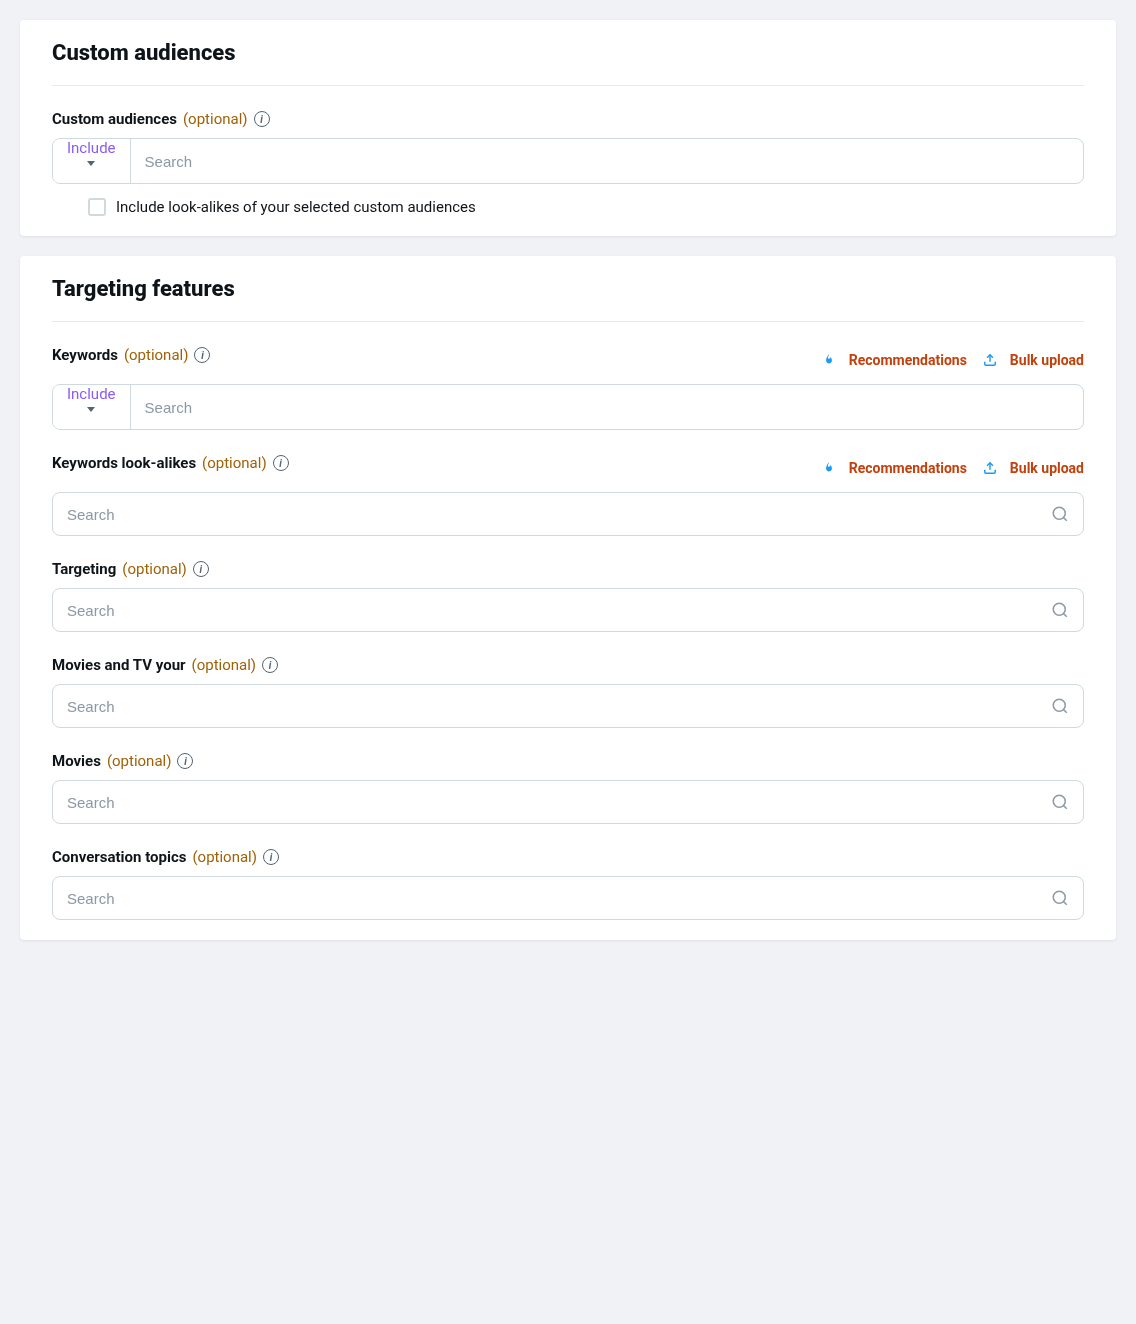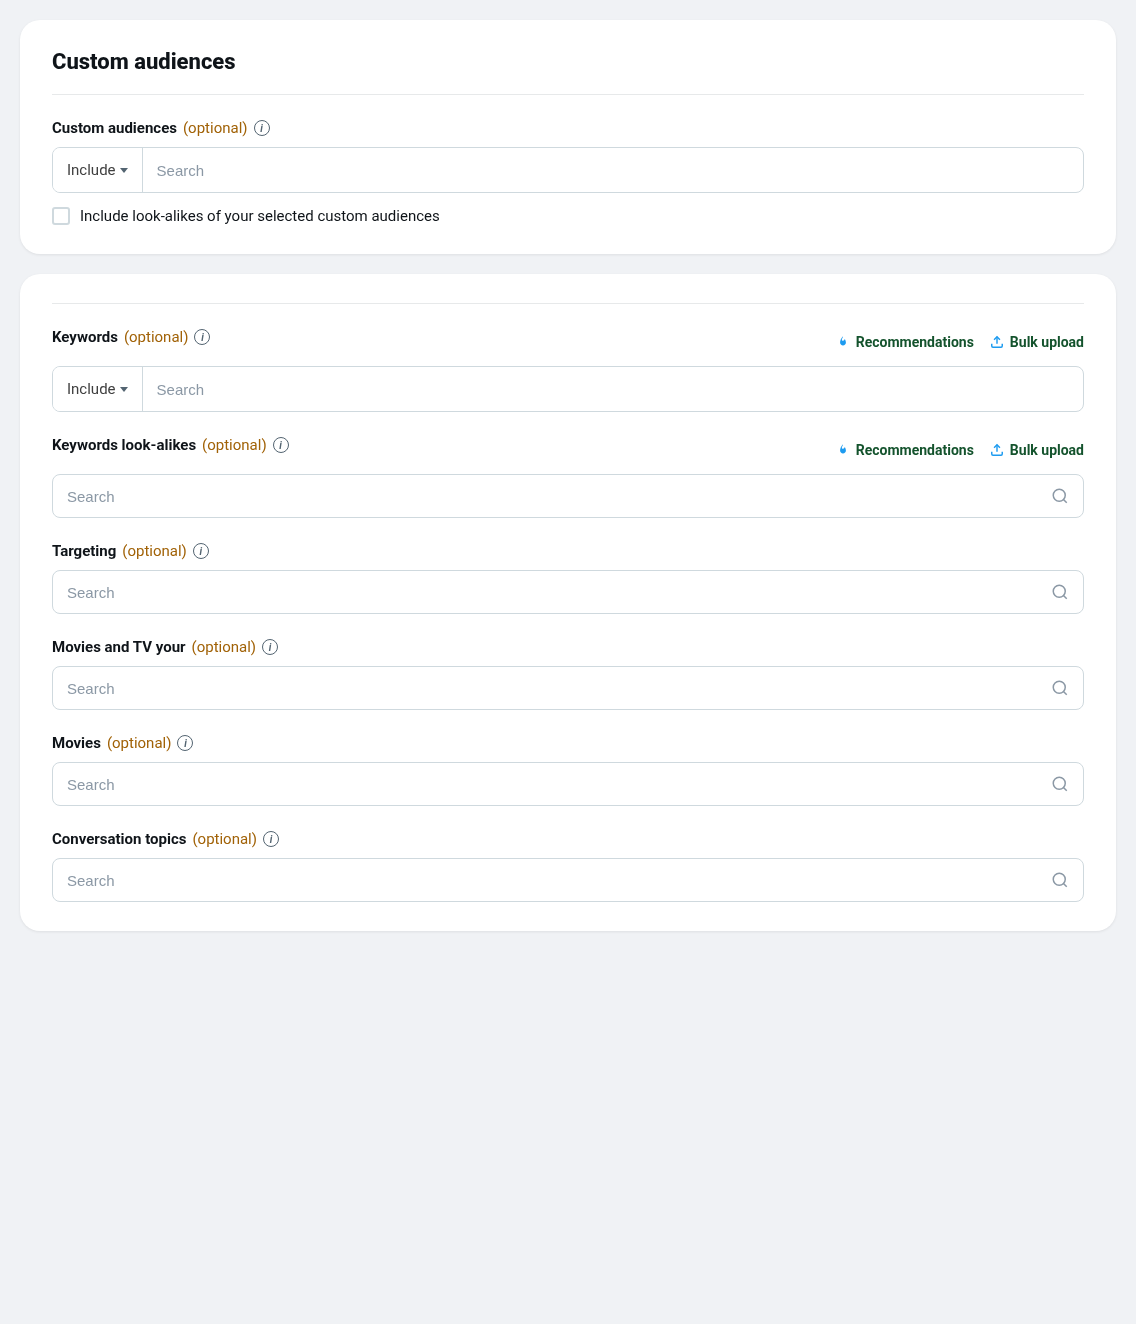--- a/index.html
+++ b/index.html
@@ -11,22 +11,22 @@
     body {
       background-color: #f0f2f5;
       font-family: -apple-system, BlinkMacSystemFont, "Segoe UI", Roboto, Helvetica, Arial, sans-serif;
       padding: 20px;
       min-height: 1324px;
       width: 1136px;
     }
 
     .card {
       background: #ffffff;
-      border-radius: 20px;
-      padding: 29px 32px;
+      border-radius: 4px;
+      padding: 20px 32px;
       margin-bottom: 20px;
       box-shadow: 0 1px 3px rgba(0,0,0,0.08);
     }
 
     .card-title {
       font-size: 22px;
       font-weight: 800;
       color: #0f1419;
       margin-bottom: 20px;
     }
@@ -81,23 +81,24 @@
     .include-dropdown {
       display: flex;
       align-items: center;
       gap: 4px;
       padding: 0 14px;
       height: 44px;
       background: #fff;
       border-right: 1px solid #cfd9de;
       cursor: pointer;
       font-size: 15px;
-      color: #404040;
+      color: #8b5cf6;
       white-space: nowrap;
       flex-shrink: 0;
+      flex-direction: column;
     }
 
     .chevron-icon {
       width: 0;
       height: 0;
       border-left: 4px solid transparent;
       border-right: 4px solid transparent;
       border-top: 5px solid #536471;
       display: inline-block;
     }
@@ -143,20 +144,21 @@
     .search-icon-svg {
       color: #8b98a5;
       flex-shrink: 0;
     }
 
     .checkbox-row {
       display: flex;
       align-items: flex-start;
       gap: 10px;
       margin-top: 14px;
+      margin-left: 36px;
     }
 
     .checkbox-box {
       width: 18px;
       height: 18px;
       border: 2px solid #cfd9de;
       border-radius: 3px;
       background: #fff;
       flex-shrink: 0;
       cursor: pointer;
@@ -176,24 +178,24 @@
 
     .field-actions {
       display: flex;
       align-items: center;
       gap: 16px;
     }
 
     .action-link {
       display: flex;
       align-items: center;
-      gap: 6px;
+      gap: 13px;
       font-size: 14px;
       font-weight: 700;
-      color: #14532d;
+      color: #c2410c;
       cursor: pointer;
       text-decoration: none;
     }
 
     .flame-icon {
       width: 14px;
       height: 14px;
       color: #1d9bf0;
     }
 
@@ -234,20 +236,21 @@
     </div>
 
     <div class="checkbox-row">
       <div class="checkbox-box"></div>
       <span class="checkbox-label">Include look-alikes of your selected custom audiences</span>
     </div>
   </div>
 </div>
 
 <div class="card">
+  <h2 class="card-title">Targeting features</h2>
   <hr class="divider">
 
   <div class="field-section">
     <div class="field-header">
       <div class="field-label">
         <span>Keywords</span>
         <span class="optional">(optional)</span>
         <span class="info-icon">i</span>
       </div>
       <div class="field-actions">

